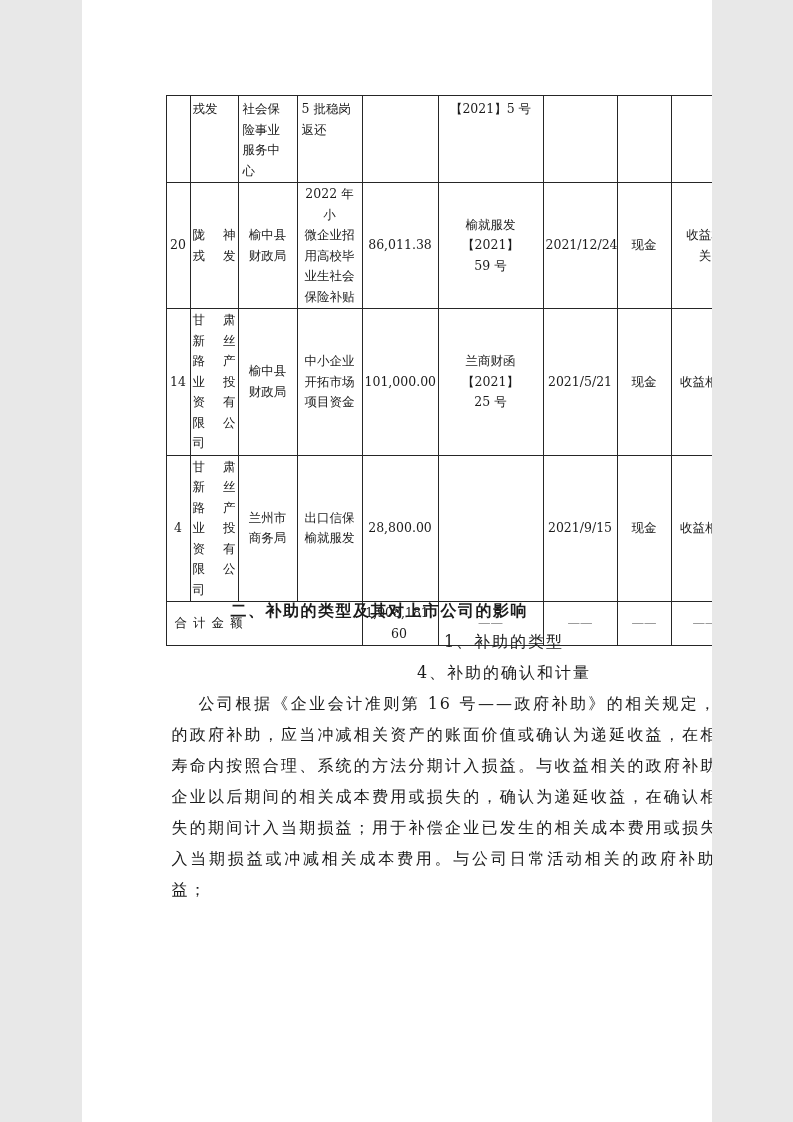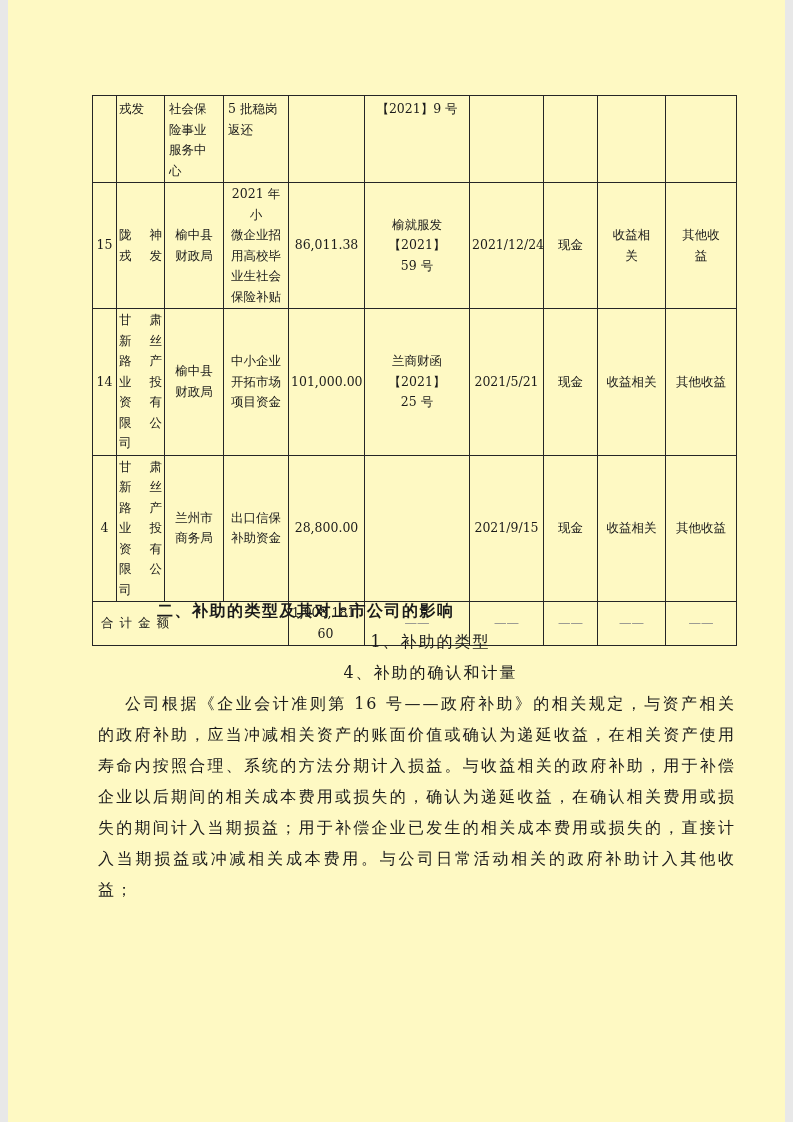--- a/index.html
+++ b/index.html
@@ -1,19 +1,19 @@
 <!DOCTYPE html>
 <html><head>
 <meta charset="utf-8">
 <style>
   html,body{margin:0;padding:0;background:#e8e8e8;}
   .page{
     position:relative;
-    width:777px;height:1122px;
-    background:#fef9c3;
+    width:630px;height:1122px;
+    background:#ffffff;
     font-family:"DejaVu Serif","Liberation Serif",serif;
     color:#1b1b1b;
     overflow:hidden;
     margin:0 auto;
   }
   
   table.subsidy{
     position:absolute;left:84px;top:95px;
     width:644px;
     border-collapse:collapse;
@@ -90,33 +90,33 @@
       <tr class="r0">
         <td class="c0"></td>
         <td class="c1">戎发</td>
         <td class="c2">社会保
 险事业
 服务中
 心</td>
         <td class="c3">5 批稳岗
 返还</td>
         <td class="c4"></td>
-        <td class="c5">【2021】9 号</td>
+        <td class="c5">【2021】5 号</td>
         <td class="c6"></td>
         <td class="c7"></td>
         <td class="c8"></td>
         <td class="c9"></td>
       </tr>
       <tr class="r1">
-        <td class="c0">15</td>
+        <td class="c0">20</td>
         <td class="c1">陇 神
 戎发</td>
         <td class="c2">榆中县
 财政局</td>
-        <td class="c3">2021 年小
+        <td class="c3">2022 年小
 微企业招
 用高校毕
 业生社会
 保险补贴</td>
         <td class="c4">86,011.38</td>
         <td class="c5">榆就服发【2021】
 59 号</td>
         <td class="c6">2021/12/24</td>
         <td class="c7">现金</td>
         <td class="c8">收益相
@@ -151,21 +151,21 @@
         <td class="c1">甘 肃
 新 丝
 路 产
 业 投
 资 有
 限 公
 司</td>
         <td class="c2">兰州市
 商务局</td>
         <td class="c3">出口信保
-补助资金</td>
+榆就服发</td>
         <td class="c4">28,800.00</td>
         <td class="c5"></td>
         <td class="c6">2021/9/15</td>
         <td class="c7">现金</td>
         <td class="c8">收益相关</td>
         <td class="c9">其他收益</td>
       </tr>
       <tr class="rt">
         <td class="total-label" colspan="4">合 计 金 额</td>
         <td class="c4">1,908,181.

